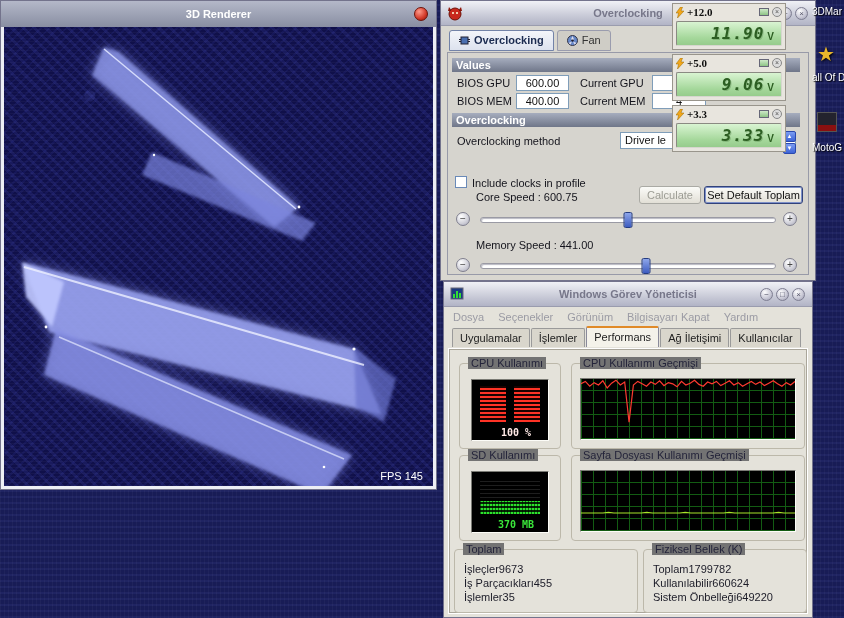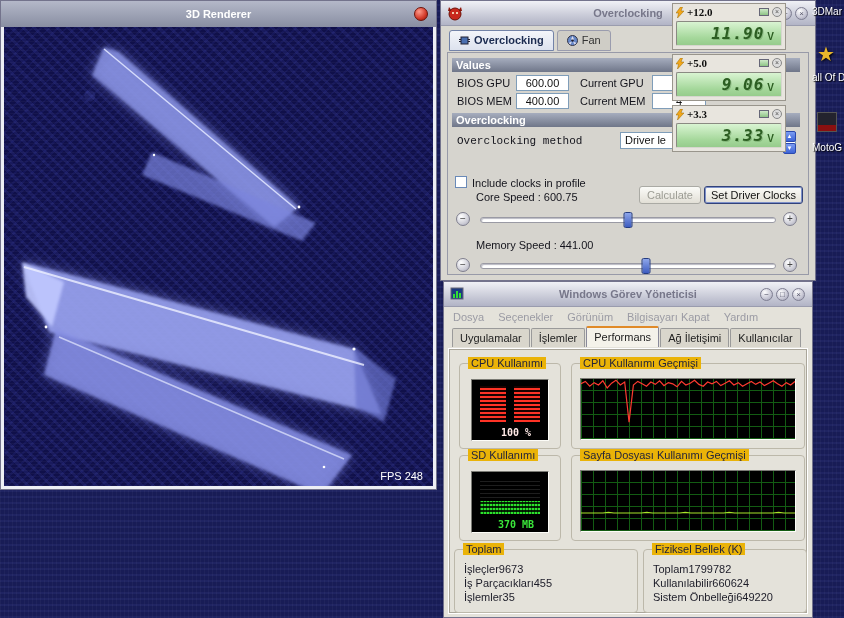--- a/index.html
+++ b/index.html
@@ -137,21 +137,21 @@
   .tmtab {
     padding:3px 7px 0; border:1px solid #9a9a9a; border-bottom:none; border-radius:2px 2px 0 0;
     background:#d9d6cc; color:#222; margin-right:1px; height:19px;
   }
   .tmtab.active {
     background:#f4f2ea; border-color:#8a8a9a; border-top:2px solid #e08a28;
     height:21px; margin-top:-2px; position:relative; z-index:2;
   }
   .tmpane { position:absolute; left:4px; right:4px; top:66px; bottom:3px; border:1px solid #fff; border-top-color:#fff; background:#e4e2da; box-shadow:0 0 0 1px #aaa69a inset; }
   .group { position:absolute; border:1px solid #bcb8aa; border-radius:4px; }
-  .glabel { position:absolute; top:-7px; left:8px; background:#eab308; padding:0 3px; color:#24243a; }
+  .glabel { position:absolute; top:-7px; left:8px; background:#737373; padding:0 3px; color:#24243a; }
   .ledscreen {
     position:absolute; left:11px; right:11px; top:15px; bottom:7px;
     background:#000; border:1px solid; border-color:#7a7a74 #fdfdf8 #fdfdf8 #7a7a74;
   }
   .ledbars { position:absolute; left:8px; right:8px; top:6px; bottom:18px; overflow:hidden;
     background:repeating-linear-gradient(0deg, rgba(60,60,60,.5) 0 1px, transparent 1px 4px); }
   .ledfill { position:absolute; left:0; right:0; bottom:0; }
   .ledfill.red {
     background:
       repeating-linear-gradient(90deg, transparent 0 44%, #000 44% 56%, transparent 56% 100%),
@@ -221,21 +221,21 @@
           <polyline points="100,22 292,182" stroke="#dfe4ff" stroke-width="1.5" fill="none" opacity="0.9"></polyline>
           <polyline points="20,240 360,338" stroke="#eef0ff" stroke-width="2" fill="none" opacity="0.8"></polyline>
           <polyline points="55,310 340,432" stroke="#d8ddfa" stroke-width="1.5" fill="none" opacity="0.8"></polyline>
           <circle cx="295" cy="180" r="1.4" fill="#ffffff"></circle>
           <circle cx="350" cy="322" r="1.6" fill="#ffffff"></circle>
           <circle cx="150" cy="128" r="1.2" fill="#ffffff"></circle>
           <circle cx="42" cy="300" r="1.4" fill="#ffffff"></circle>
           <circle cx="320" cy="440" r="1.3" fill="#ffffff"></circle>
         </g>
       </svg>
-      <span class="fps">FPS 248</span>
+      <span class="fps">FPS 145</span>
     </div>
   </div>
 
   <div class="win ocwin">
     <div class="titlebar">
       <svg width="16" height="16" viewBox="0 0 16 16">
         <polygon points="2,2 5,6 1,6" fill="#8e1408"></polygon>
         <polygon points="14,2 11,6 15,6" fill="#8e1408"></polygon>
         <circle cx="8" cy="9" r="6" fill="#c8281c" stroke="#6e1208"></circle>
         <circle cx="6" cy="8" r="1" fill="#ffd"></circle>
@@ -279,33 +279,33 @@
       <div class="oclabel" style="left:132px; top:24px;">Current GPU</div>
       <div class="valbox" style="left:204px; top:22px; width:54px;">6</div>
 
       <div class="oclabel" style="left:9px; top:42px;">BIOS MEM</div>
       <div class="valbox" style="left:68px; top:40px; width:53px;">400.00</div>
       <div class="oclabel" style="left:132px; top:42px;">Current MEM</div>
       <div class="valbox" style="left:204px; top:40px; width:54px;">4</div>
 
       <div class="sechdr" style="top:60px;">Overclocking</div>
 
-      <div class="oclabel" style="left:9px; top:82px;font-family:Liberation Mono, monospace;">Overclocking method</div>
+      <div class="oclabel" style="left:9px; top:82px;">Overclocking method</div>
       <div class="combo" style="left:172px; top:79px; width:176px;">Driver le</div>
       <div class="spinner" style="left:335px; top:78px;">
         <span>▲</span>
         <span>▼</span>
       </div>
 
       <span class="cb" style="left:7px; top:123px;"></span>
       <div class="oclabel" style="left:24px; top:124px;">Include clocks in profile</div>
 
       <div class="oclabel" style="left:28px; top:138px;">Core Speed : 600.75</div>
       <div class="btn disabled" style="left:191px; top:133px; width:62px;">Calculate</div>
-      <div class="btn default" style="left:256px; top:133px; width:99px;">Set Driver Clocks</div>
+      <div class="btn default" style="left:256px; top:133px; width:99px;">Set Default Toplam</div>
 
       <div class="sliderrow" style="top:158px;">
         <span class="sbtn" style="left:8px;">−</span>
         <div class="strack">
           <div class="sthumb" style="left: 50%;"></div>
         </div>
         <span class="sbtn" style="left:335px;">+</span>
       </div>
 
       <div class="oclabel" style="left:28px; top:186px;">Memory Speed : 441.00</div>

